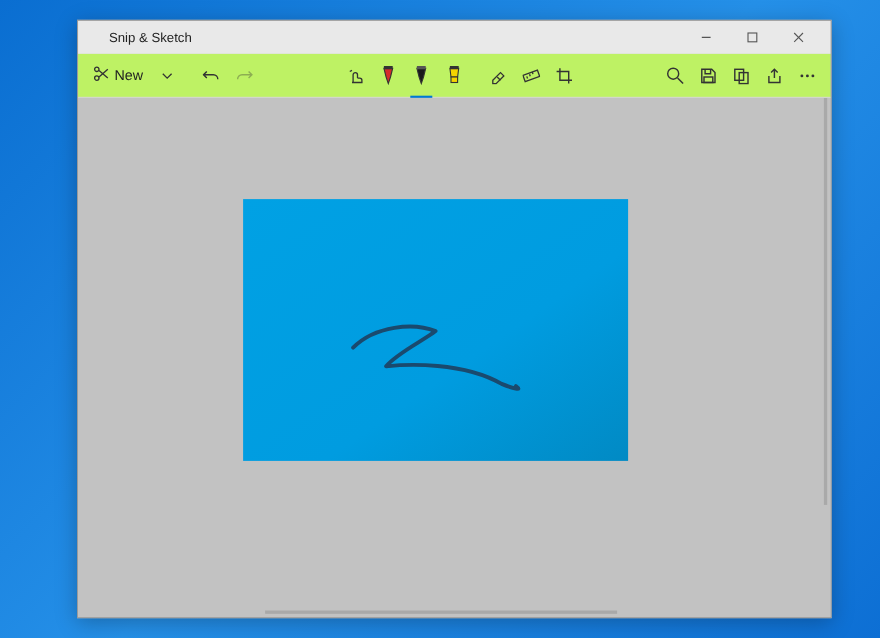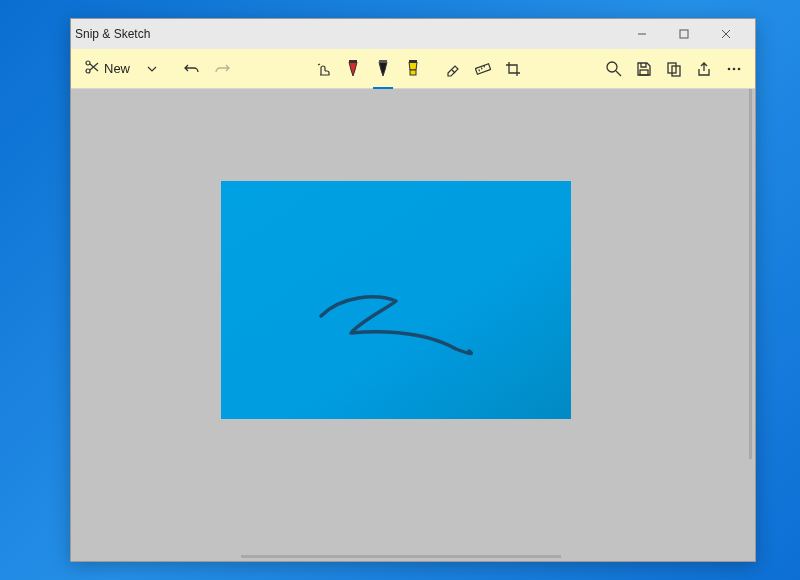--- a/index.html
+++ b/index.html
@@ -23,36 +23,36 @@
     border: 1px solid #9a9a9a;
     box-shadow: 0 4px 18px rgba(0,0,0,0.25);
     display: flex;
     flex-direction: column;
   }
   .titlebar {
     height: 30px;
     background: #e9e9e9;
     display: flex;
     align-items: center;
-    padding: 0 8px 0 4px;
+    padding: 0 8px 0 28px;
     color: #222;
     font-size: 12px;
   }
   .titlebar .spacer { flex: 1; }
   .win-btn {
     width: 42px;
     height: 28px;
     display: flex;
     align-items: center;
     justify-content: center;
     color: #555;
   }
   .toolbar {
     height: 40px;
-    background: #fef9c3;
+    background: #bef264;
     border-bottom: 1px solid #d6d6d6;
     display: flex;
     align-items: center;
     padding: 0 6px;
   }
   .tool-btn {
     min-width: 28px;
     height: 32px;
     display: flex;
     align-items: center;

